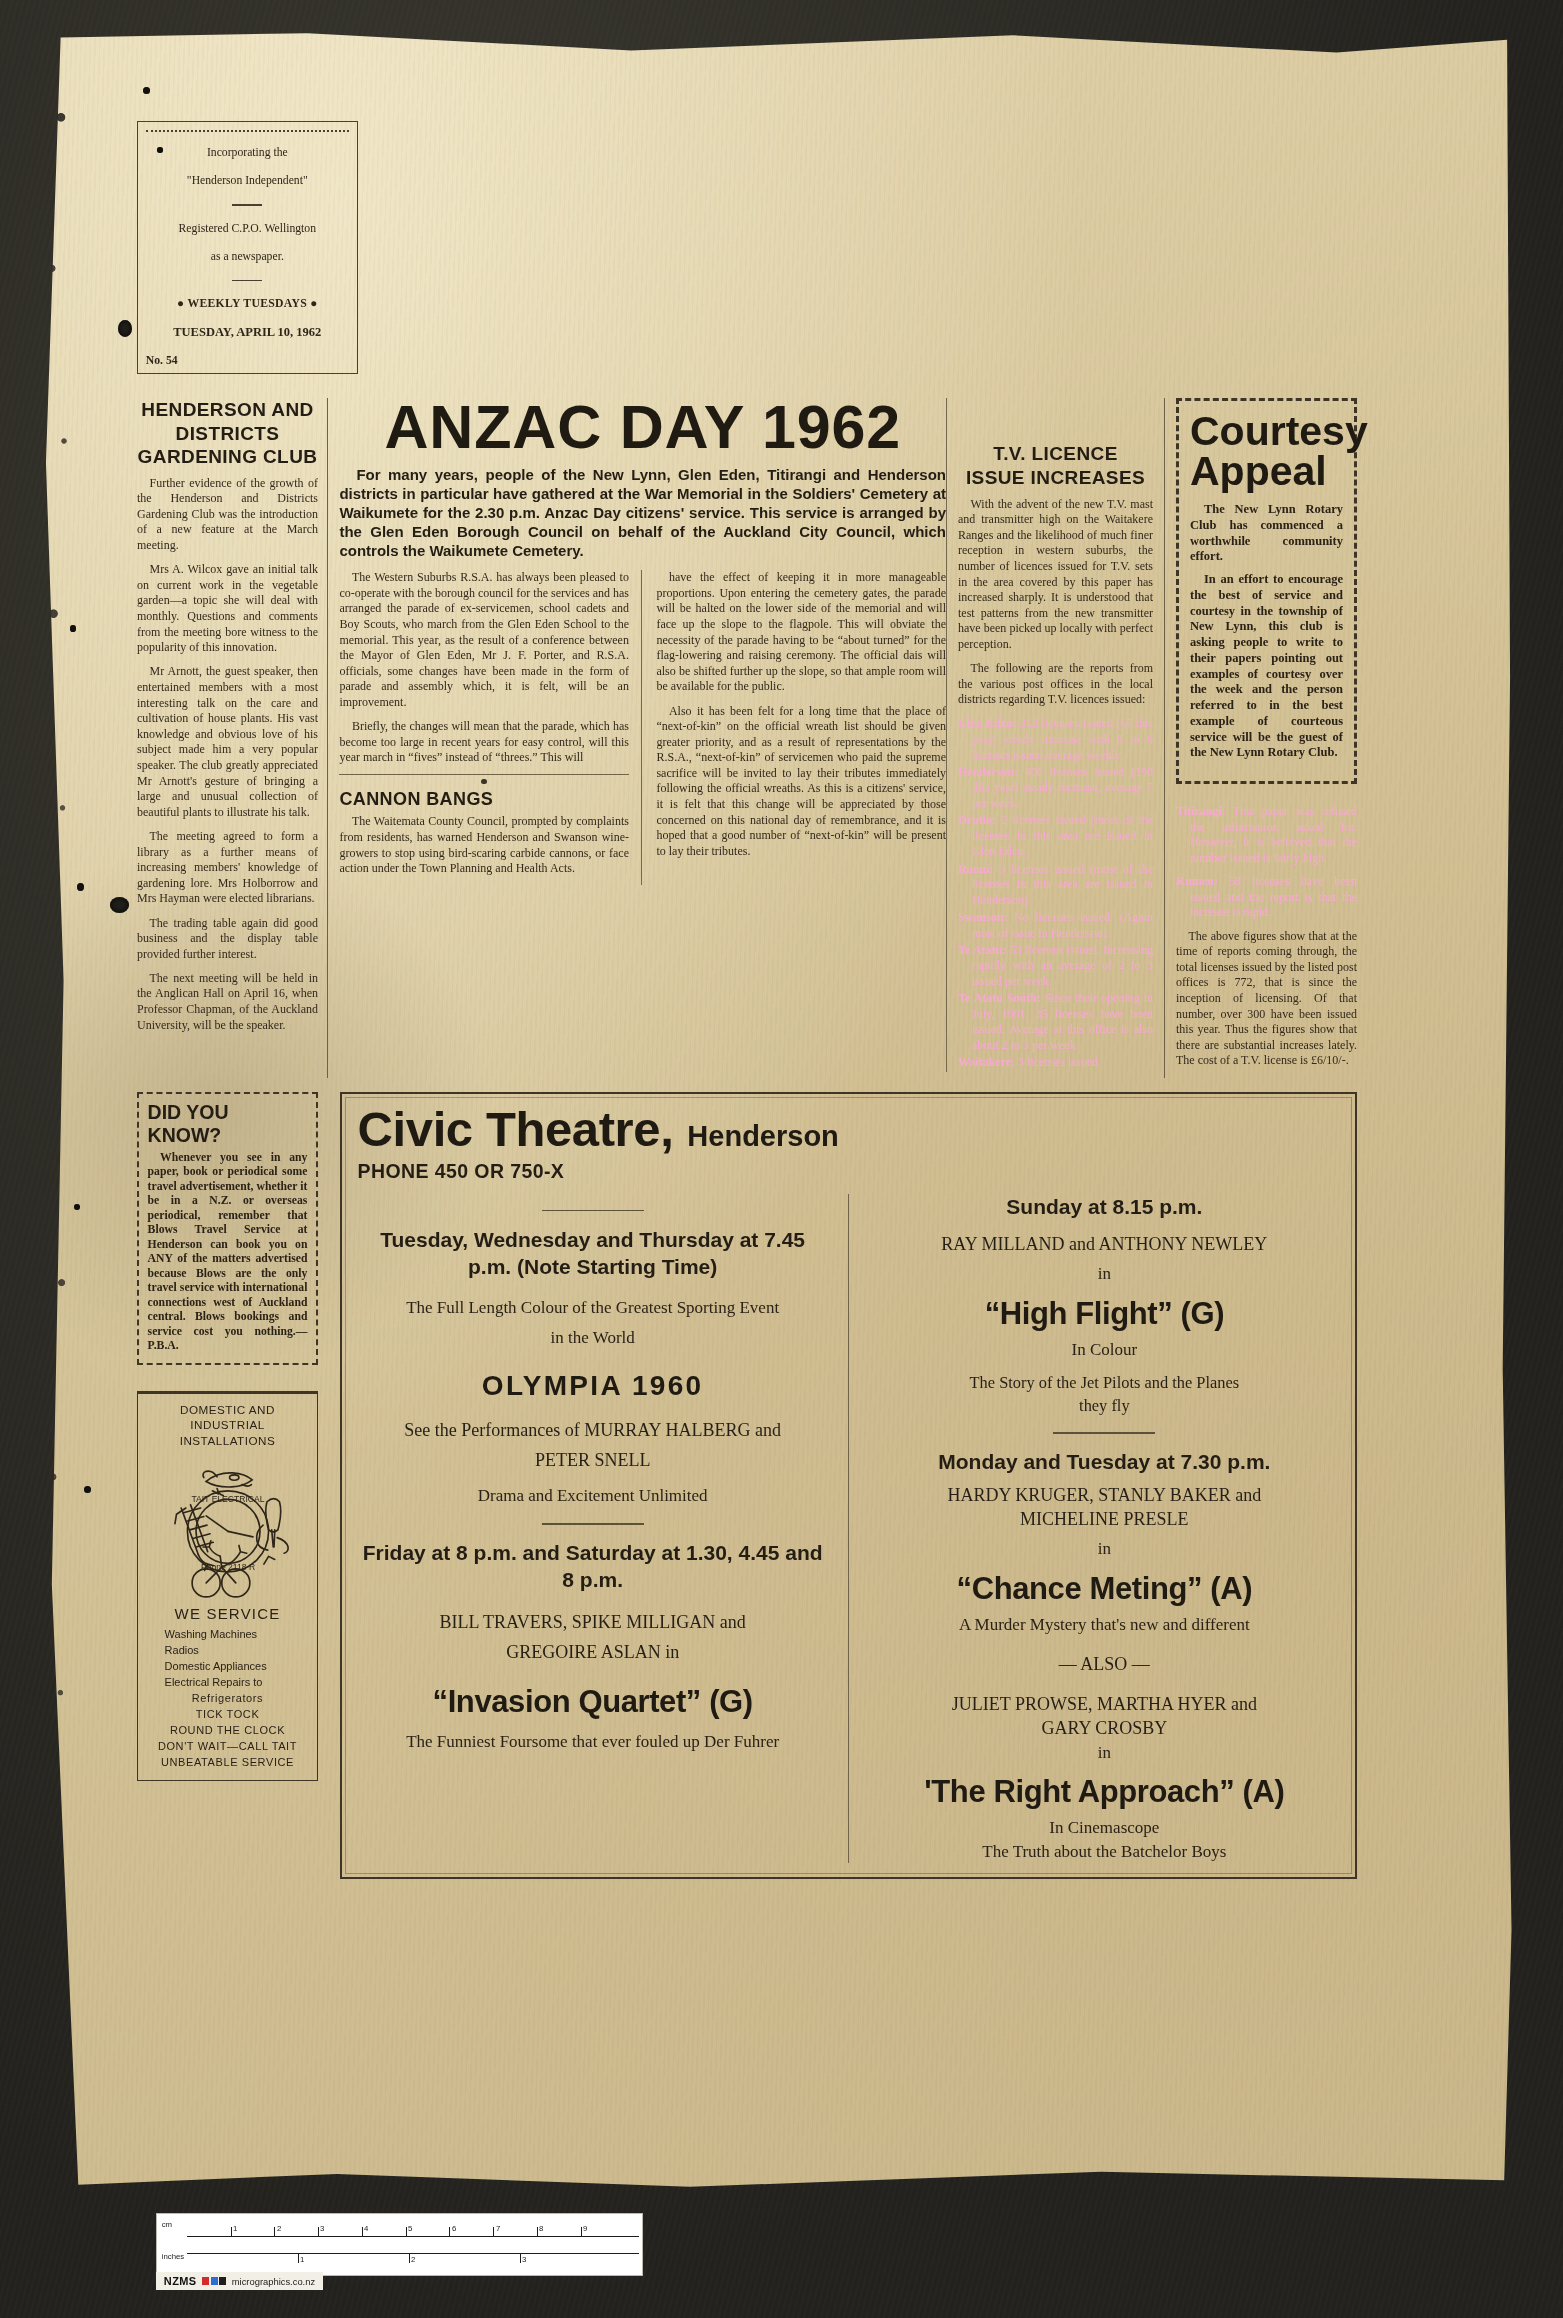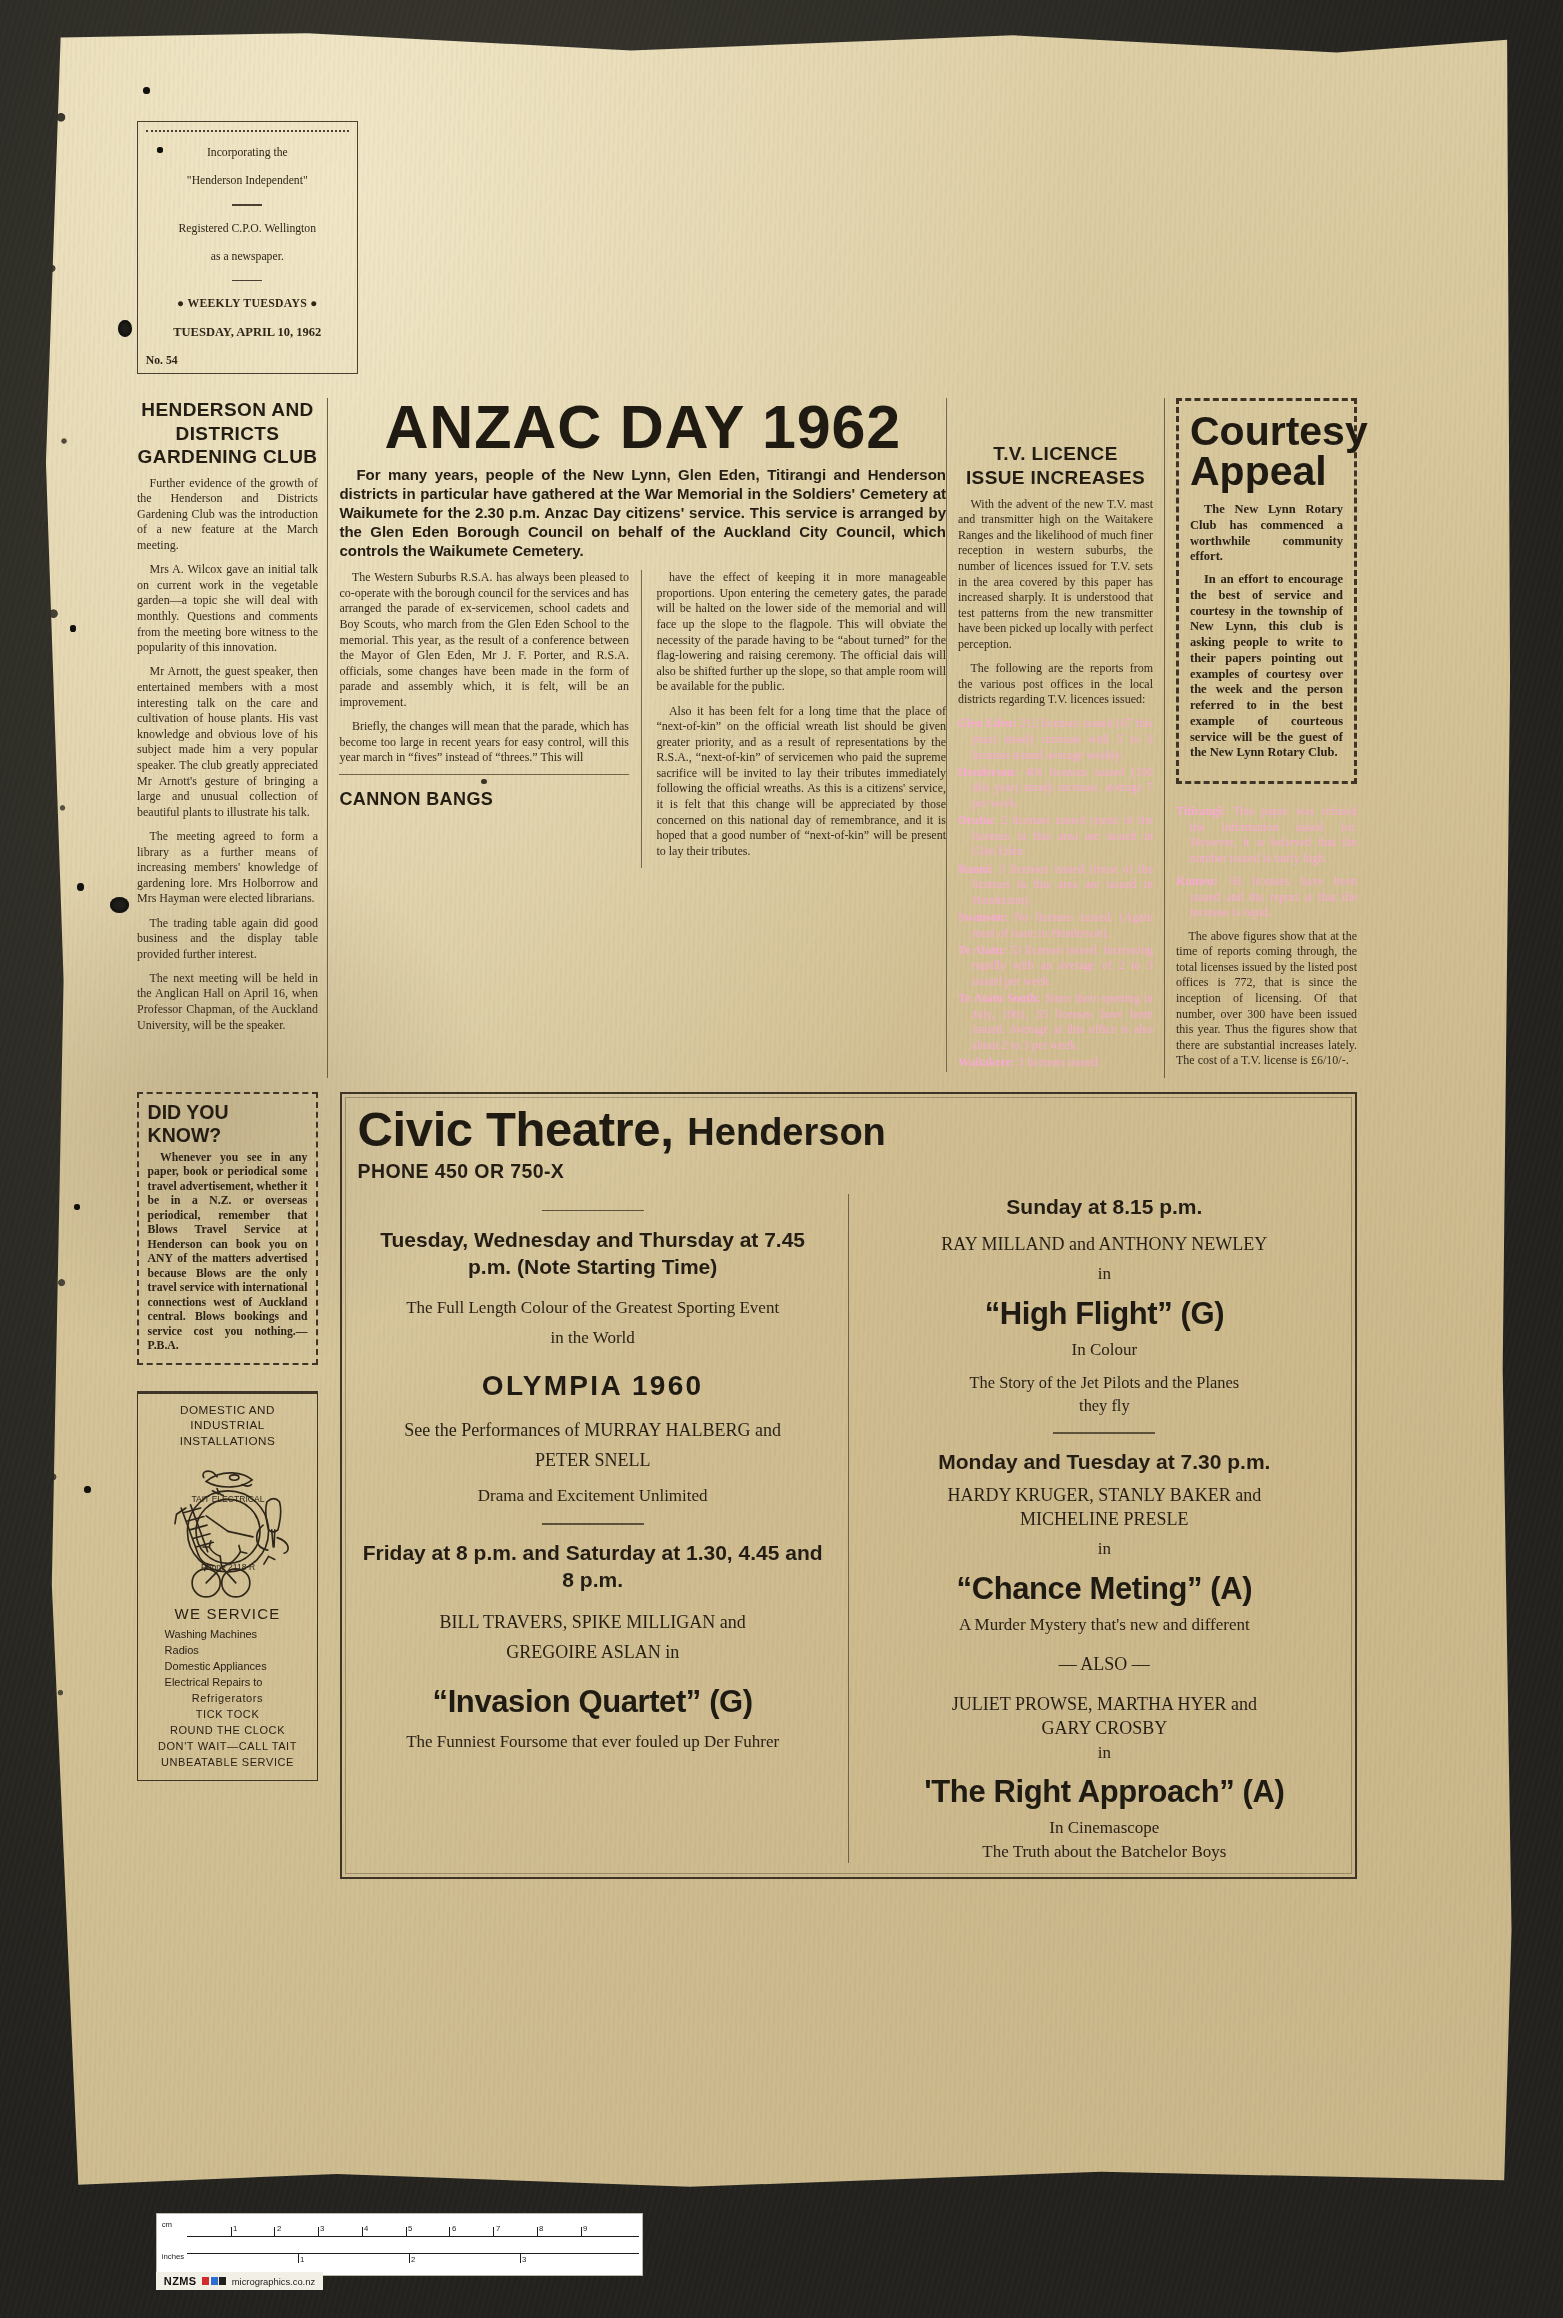--- a/index.html
+++ b/index.html
@@ -148,21 +148,21 @@
   .tait-list .c{text-align:center;letter-spacing:0.6px;}
 
   
   .civic{border:2.3px solid #3e3526;padding:11px 15.6px 14px;position:relative;}
   .civic::before{content:"";position:absolute;left:3.1px;right:3.1px;top:3.1px;bottom:3.1px;
       border:0.8px solid rgba(62,53,38,.35);pointer-events:none;}
   .civic-top{display:flex;align-items:flex-end;gap:14px;}
   .civic-title{font-family:"Liberation Sans",sans-serif;font-weight:700;
       font-size:49px;letter-spacing:-0.4px;line-height:1;color:#1f1a12;}
   .civic-sub{font-family:"Liberation Sans",sans-serif;font-weight:700;
-      font-size:38px;line-height:1;color:#1f1a12;padding-bottom:3.1px;}
+      font-size:29px;line-height:1;color:#1f1a12;padding-bottom:3.1px;}
   .civic-phone{font-family:"Liberation Sans",sans-serif;font-weight:700;
       font-size:19.5px;letter-spacing:0.4px;margin-top:6.3px;color:#241d14;}
   .civic-cols{display:flex;margin-top:11px;}
   .cc-l{flex:1;padding-right:20.3px;border-right:0.8px solid #6f6349;text-align:center;}
   .cc-r{flex:1;padding-left:20.3px;text-align:center;}
   .sh-sans{font-family:"Liberation Sans",sans-serif;font-weight:700;
       font-size:21px;line-height:1.28;color:#241d14;margin:0;}
   .sh-serif{font-family:"Liberation Serif",serif;font-size:17px;line-height:1.4;
       color:#2b2217;margin:0;}
   .sh-caps{font-family:"Liberation Serif",serif;font-size:18px;line-height:1.35;
@@ -248,20 +248,21 @@
         <div style="flex:1;">
           <h1 class="anzac-h">ANZAC DAY 1962</h1>
           <p class="lead">For many years, people of the New Lynn, Glen Eden, Titirangi and Henderson districts in particular have gathered at the War Memorial in the Soldiers' Cemetery at Waikumete for the 2.30 p.m. Anzac Day citizens' service.  This service is arranged by the Glen Eden Borough Council on behalf of the Auckland City Council, which controls the Waikumete Cemetery.</p>
           <div class="twocol">
             <div>
               <p class="body">The Western Suburbs R.S.A. has always been pleased to co-operate with the borough council for the services and has arranged the parade of ex-servicemen, school cadets and Boy Scouts, who march from the Glen Eden School to the memorial.  This year, as the result of a conference between the Mayor of Glen Eden, Mr J. F. Porter, and R.S.A. officials, some changes have been made in the form of parade and assembly which, it is felt, will be an improvement.</p>
               <p class="body">Briefly, the changes will mean that the parade, which has become too large in recent years for easy control, will this year march in “fives” instead of “threes.”  This will</p>
               <hr class="hr-dot">
               <div class="bullet-dot"></div>
               <h3 class="subhead">CANNON BANGS</h3>
+              <p class="body">The Waitemata County Council, prompted by complaints from residents, has warned Henderson and Swanson wine-growers to stop using bird-scaring carbide cannons, or face action under the Town Planning and Health Acts.</p>
             </div>
             <div>
               <p class="body">have the effect of keeping it in more manageable proportions.  Upon entering the cemetery gates, the parade will be halted on the lower side of the memorial and will face up the slope to the flagpole.  This will obviate the necessity of the parade having to be “about turned” for the flag-lowering and raising ceremony.  The official dais will also be shifted further up the slope, so that ample room will be available for the public.</p>
               <p class="body">Also it has been felt for a long time that the place of “next-of-kin” on the official wreath list should be given greater priority, and as a result of representations by the R.S.A., “next-of-kin” of servicemen who paid the supreme sacrifice will be invited to lay their tributes immediately following the official wreaths.  As this is a citizens' service, it is felt that this change will be appreciated by those concerned on this national day of remembrance, and it is hoped that a good number of “next-of-kin” will be present to lay their tributes.</p>
             </div>
           </div>
         </div>
 
         <div style="width:195px;border-left:0.8px solid #74684f;padding-left:11px;">
           <h2 class="sechead" style="margin-top:44px;">

